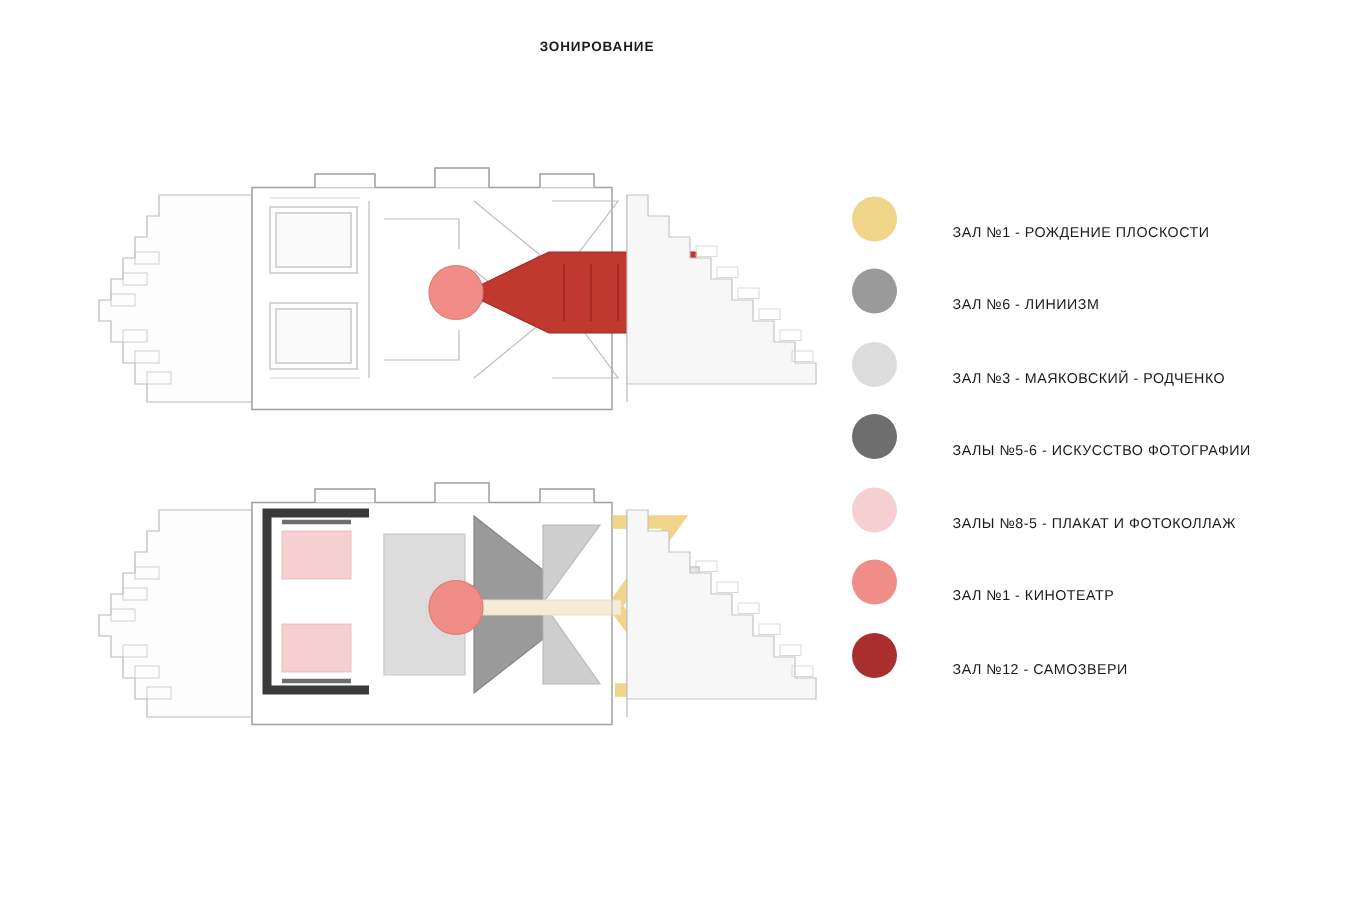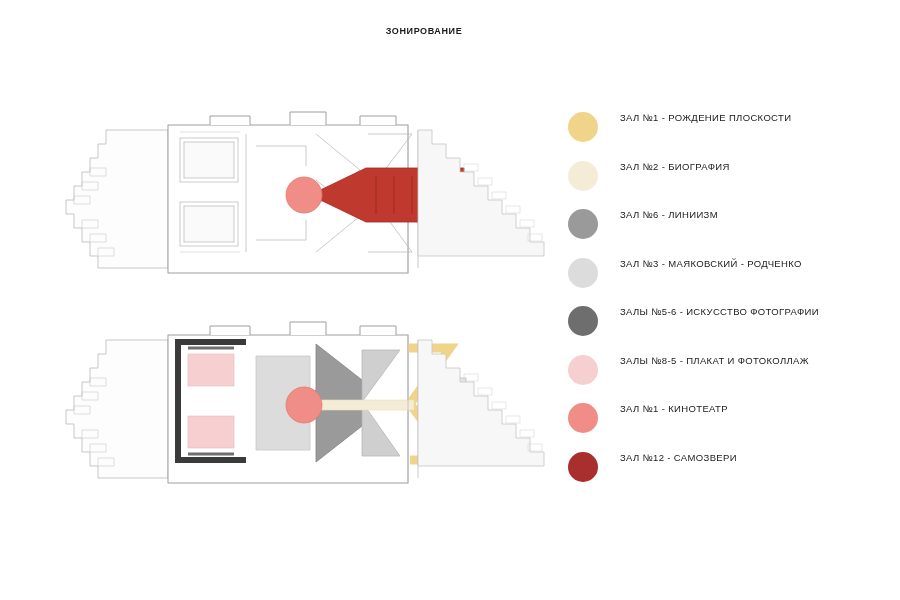--- a/index.html
+++ b/index.html
@@ -17,38 +17,38 @@
   #page-title {
     position: absolute;
     top: 26px;
     left: 0;
     width: 796px;
     text-align: center;
     font-size: 9px;
     font-weight: bold;
     letter-spacing: 0.6px;
     color: #1a1a1a;
-    margin-left: 26px;
   }
   .plan-wrap {
     position: absolute;
     left: 60px;
   }
   #plan-top { top: 110px; }
   #plan-bottom { top: 320px; }
   .legend {
     position: absolute;
     left: 568px;
     top: 112px;
     width: 320px;
   }
   .legend-item {
     display: flex;
-    align-items: flex-start;
+    align-items: flex-end;
     height: 48.5px;
+    gap: 15px;
   }
   .legend-swatch {
     width: 30px;
     height: 30px;
     border-radius: 50%;
     flex: 0 0 30px;
   }
   .legend-label {
     margin-left: 22px;
     font-size: 9.5px;
@@ -212,24 +212,20 @@
     </g>
   </svg>
 </div>
 
 <div class="legend">
   <div class="legend-item">
     <span class="legend-swatch" style="background: rgb(240, 212, 137);"></span>
     <span class="legend-label">ЗАЛ №1 - РОЖДЕНИЕ ПЛОСКОСТИ</span>
   </div>
   <div class="legend-item">
-    <span class="legend-swatch" style="background: rgb(245, 236, 216);"></span>
-    <span class="legend-label">ЗАЛ №2 - БИОГРАФИЯ</span>
-  </div>
-  <div class="legend-item">
     <span class="legend-swatch" style="background: rgb(154, 154, 154);"></span>
     <span class="legend-label">ЗАЛ №6 - ЛИНИИЗМ</span>
   </div>
   <div class="legend-item">
     <span class="legend-swatch" style="background: rgb(220, 220, 220);"></span>
     <span class="legend-label">ЗАЛ №3 - МАЯКОВСКИЙ - РОДЧЕНКО</span>
   </div>
   <div class="legend-item">
     <span class="legend-swatch" style="background: rgb(110, 110, 110);"></span>
     <span class="legend-label">ЗАЛЫ №5-6 - ИСКУССТВО ФОТОГРАФИИ</span>

